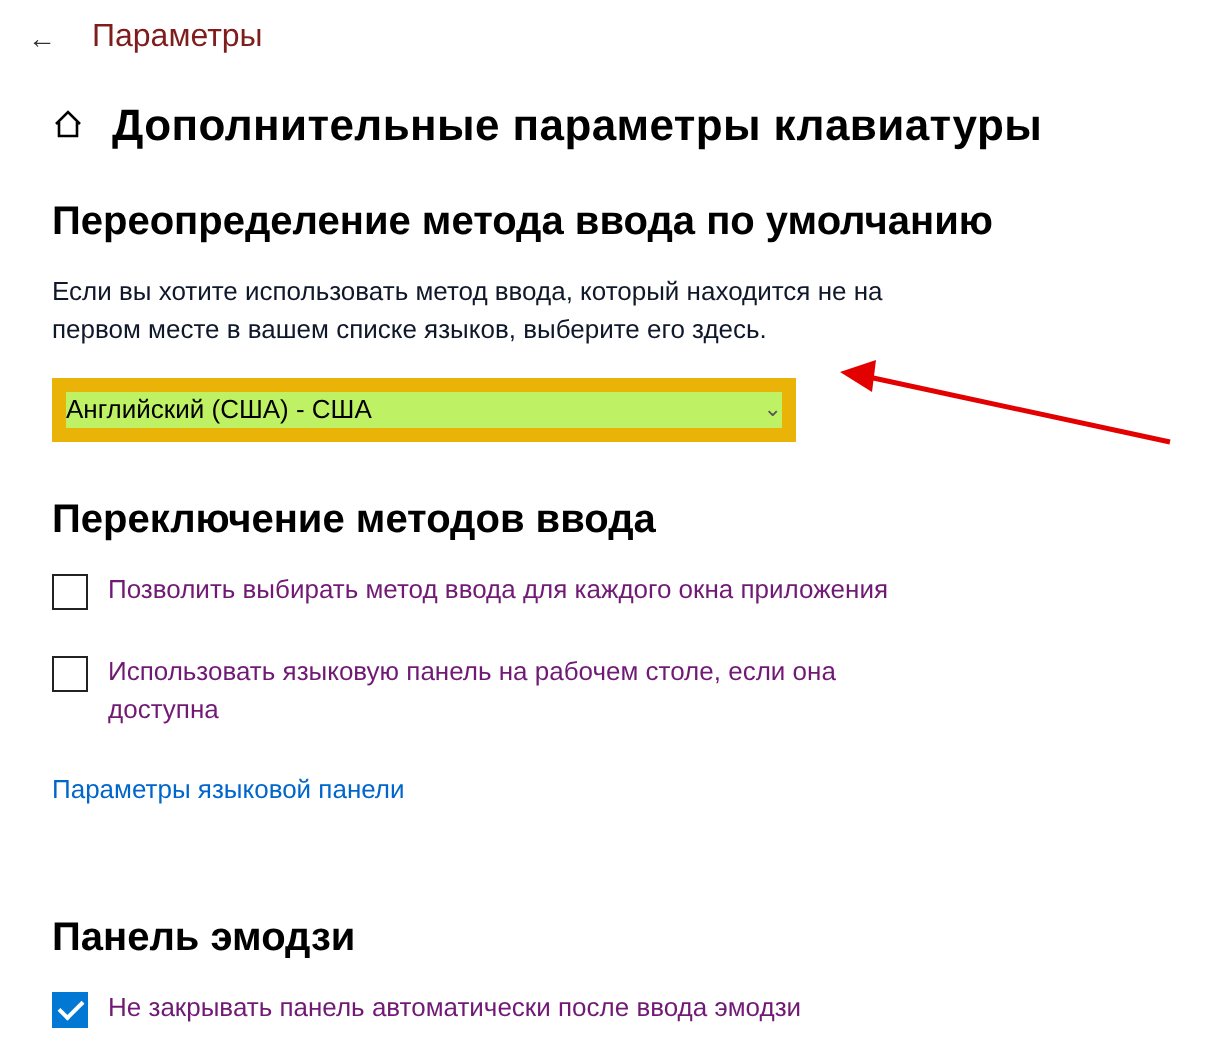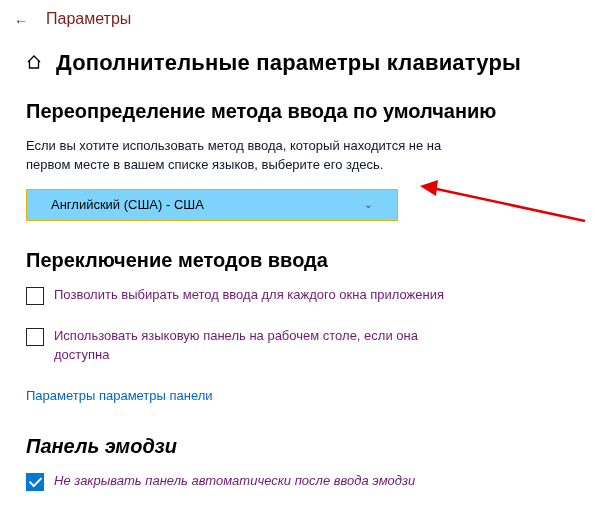--- a/index.html
+++ b/index.html
@@ -58,26 +58,26 @@
     .desc-text {
       font-size: 13px;
       color: #0f172a;
       line-height: 1.45;
       max-width: 420px;
       margin-bottom: 14px;
     }
     .dropdown {
       width: 372px;
       height: 32px;
-      border: 1px solid #eab308;
-      background: #7dd3fc;
+      border: 7px solid #eab308;
+      background: #bef264;
       display: flex;
       align-items: center;
       justify-content: space-between;
-      padding: 0 24px;
+      padding: 0 0;
       font-size: 13px;
       color: #000;
       cursor: pointer;
       margin-bottom: 28px;
     }
     .dropdown .chevron {
       font-size: 11px;
       color: #555;
     }
     .section2 { margin-top: 10px; }
@@ -118,21 +118,21 @@
       color: #701a75;
       line-height: 1.45;
     }
     .link {
       font-size: 13px;
       color: #0066cc;
       cursor: pointer;
       margin-bottom: 28px;
       display: inline-block;
     }
-    .section3 { margin-top: 4px; font-style: italic; }
+    .section3 { margin-top: 28px; }
     .arrow-annotation {
       position: absolute;
       left: 420px;
       top: 176px;
       width: 170px;
       height: 60px;
       pointer-events: none;
     }
   </style>
 </head>
@@ -169,21 +169,21 @@
     <div class="checkbox-row">
       <div class="checkbox"></div>
       <div class="checkbox-label">Позволить выбирать метод ввода для каждого окна приложения</div>
     </div>
 
     <div class="checkbox-row">
       <div class="checkbox"></div>
       <div class="checkbox-label">Использовать языковую панель на рабочем столе, если она доступна</div>
     </div>
 
-    <span class="link">Параметры параметры панели</span>
+    <span class="link">Параметры языковой панели</span>
   </div>
 
   <div class="section3">
     <div class="section-title">Панель эмодзи</div>
 
     <div class="checkbox-row">
       <div class="checkbox checked"></div>
       <div class="checkbox-label">Не закрывать панель автоматически после ввода эмодзи</div>
     </div>
   </div>

